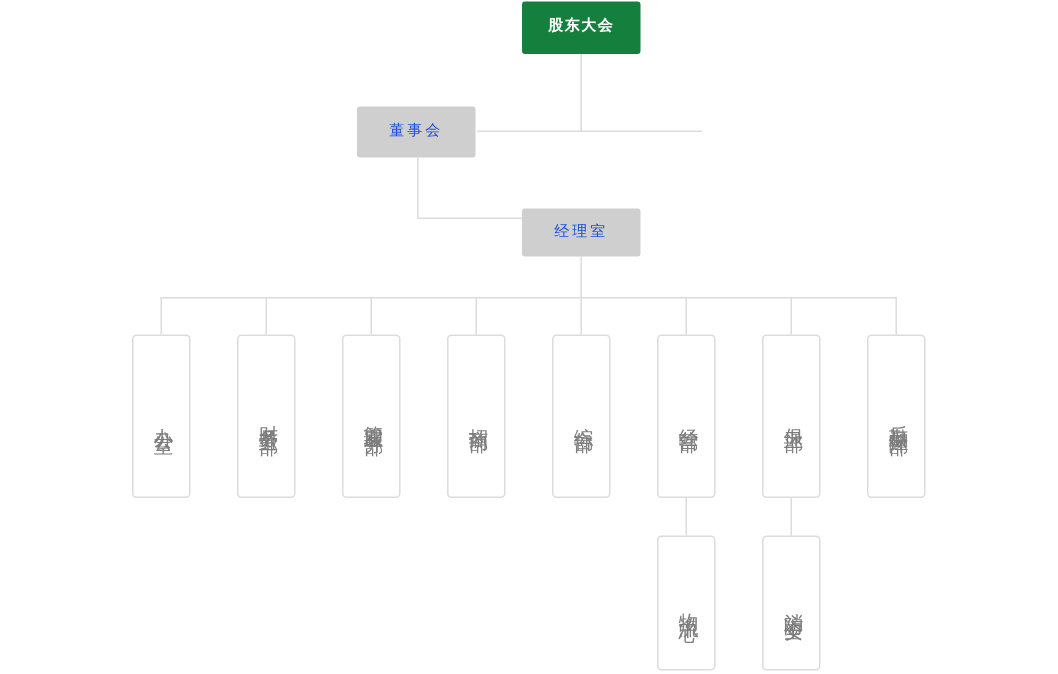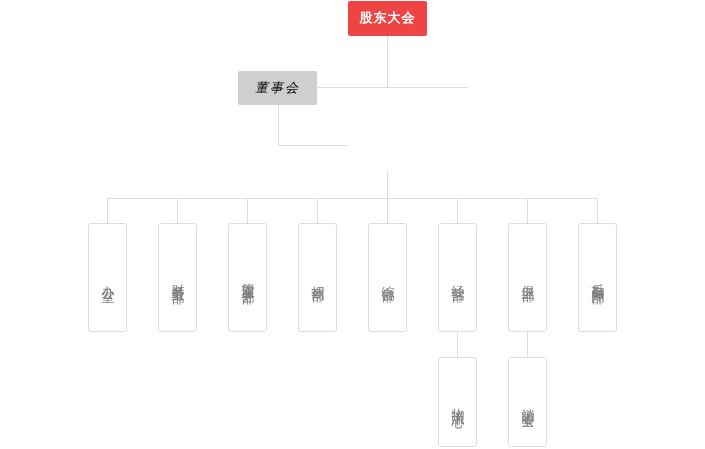--- a/index.html
+++ b/index.html
@@ -23,34 +23,33 @@
   .node{
     position:absolute;
     box-sizing:border-box;
     display:flex;
     align-items:center;
     justify-content:center;
     text-align:center;
     line-height:1.08;
   }
   .node-top{
-    background:#ef4444;
+    background:#15803d;
     color:#ffffff;
-    font-size:13px;
+    font-size:10px;
     letter-spacing:1px;
     font-weight:bold;
     border-radius:2px;
   }
   .node-mid{
     background:#cfcfcf;
-    color:#000000;
-    font-size:13px;
+    color:#1d4ed8;
+    font-size:10px;
     letter-spacing:2px;
     border-radius:2px;
-    font-style:italic;
   }
   .node-dept{
     background:#ffffff;
     border:1px solid #dcdcdc;
     color:#7d7d7d;
     font-size:13px;
     border-radius:3px;
     writing-mode:vertical-rl;
     text-orientation:upright;
     letter-spacing:2px;
@@ -94,20 +93,21 @@
   <div class="ln v" style="left:597px;top:198px;height:25px;"></div>
 
   <div class="ln v" style="left:457px;top:332px;height:25px;"></div>
   <div class="ln v" style="left:527px;top:332px;height:25px;"></div>
 
   <div class="node node-top" style="left:348px;top:1px;width:79px;height:35px;">股东大会</div>
 
   <div class="node node-mid" style="left:238px;top:71px;width:79px;height:34px;">董事会</div>
 
 
+  <div class="node node-mid" style="left:348px;top:139px;width:79px;height:32px;">经理室</div>
 
   <div class="node node-dept" style="left:88px;top:223px;width:39px;height:109px;">办公室</div>
 
   <div class="node node-dept" style="left:158px;top:223px;width:39px;height:109px;">财务劳工部</div>
 
   <div class="node node-dept" style="left:228px;top:223px;width:39px;height:109px;">管理服务部</div>
 
   <div class="node node-dept" style="left:298px;top:223px;width:39px;height:109px;">招商部</div>
 
   <div class="node node-dept" style="left:368px;top:223px;width:39px;height:109px;">综合部</div>

